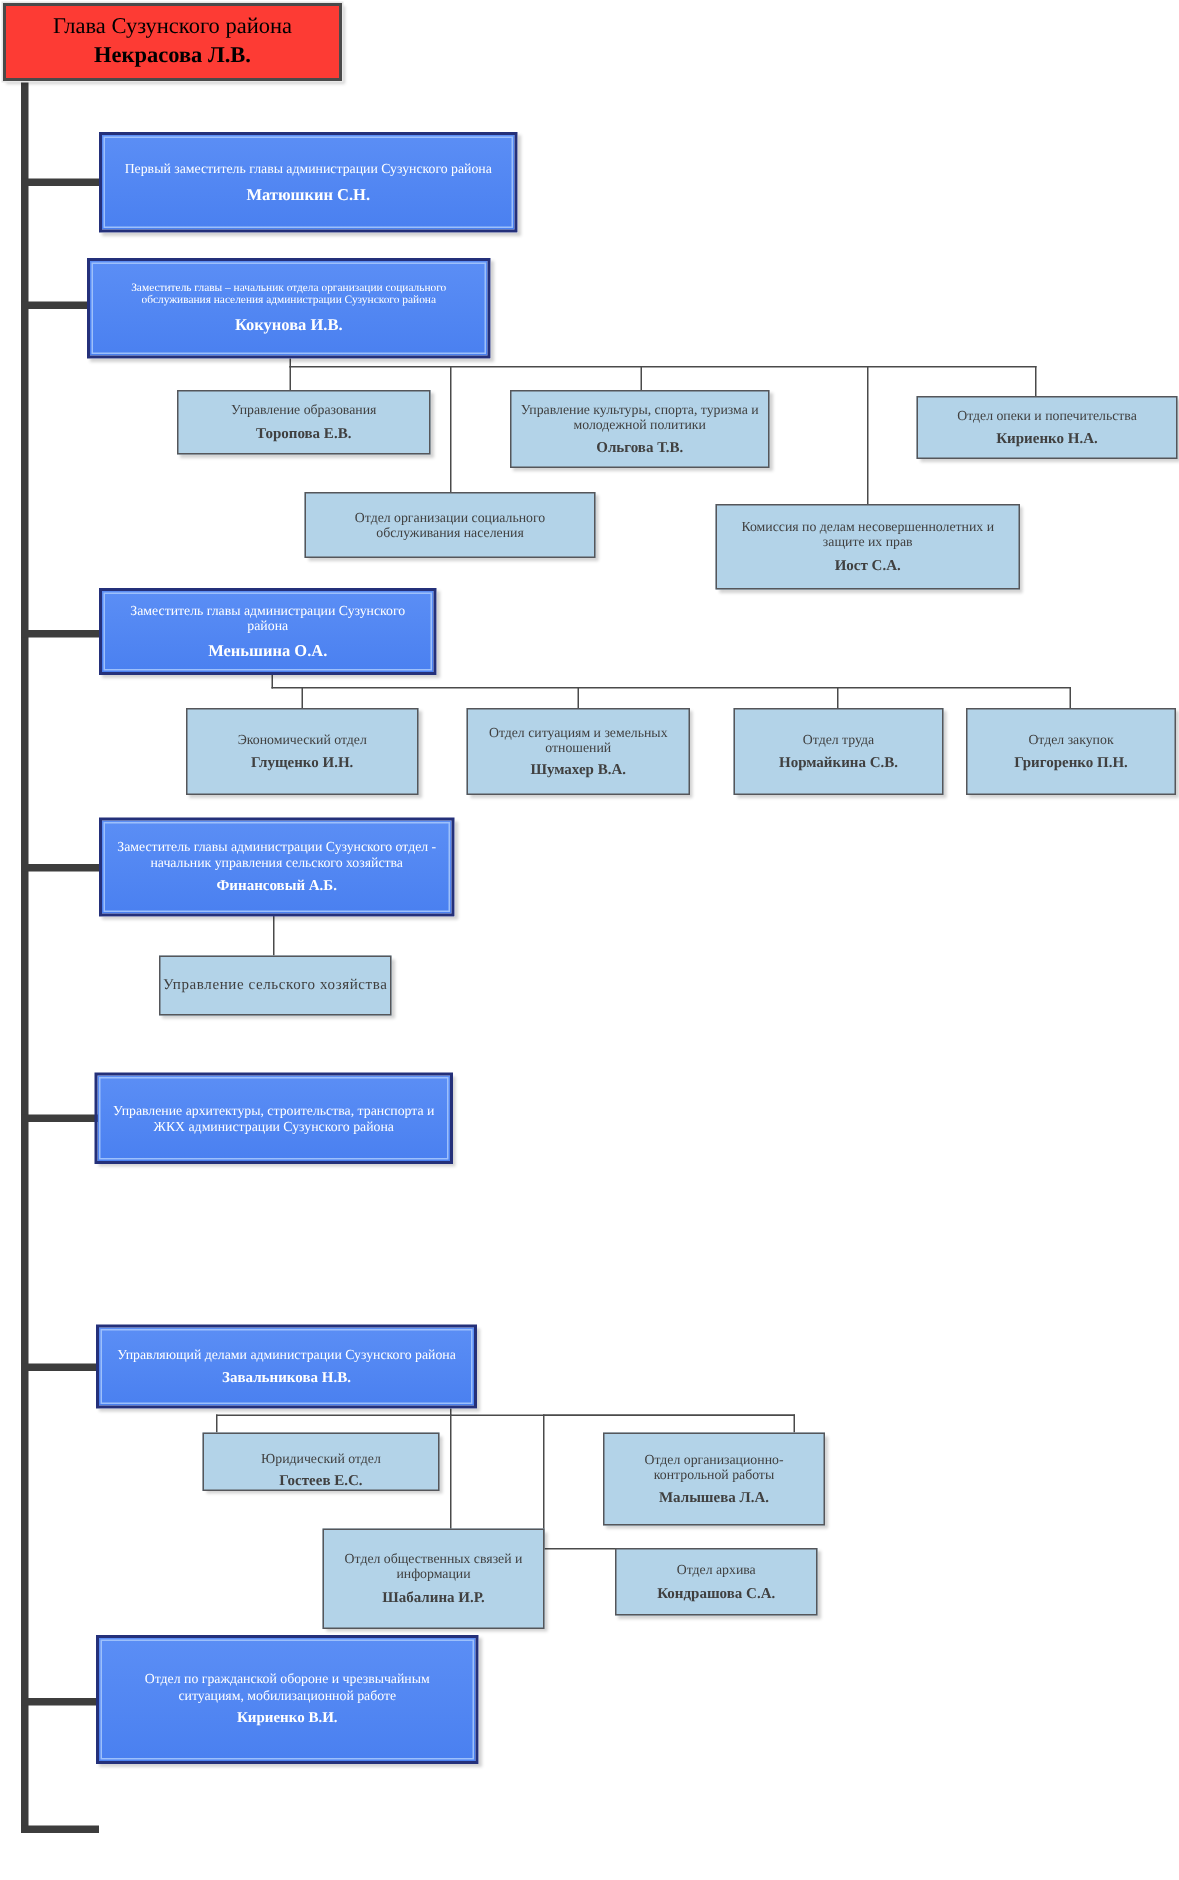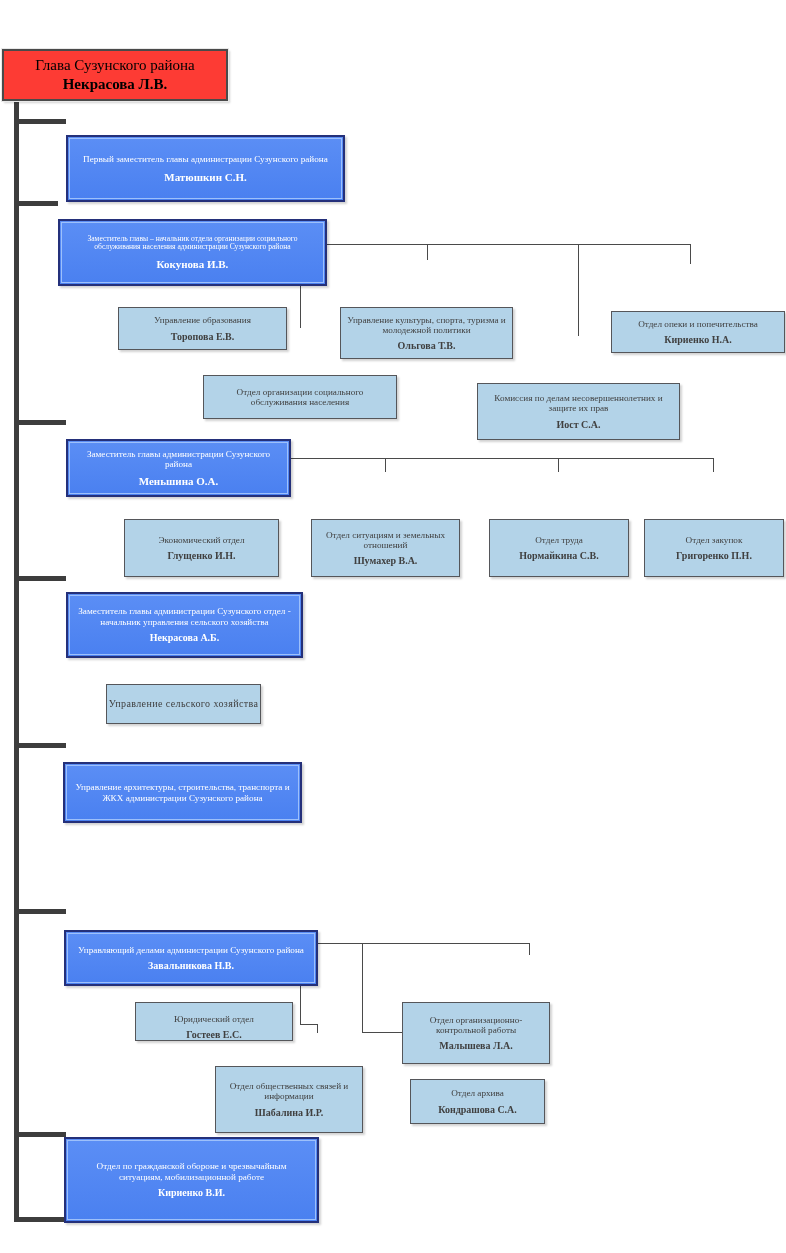--- a/index.html
+++ b/index.html
@@ -36,21 +36,20 @@
   .node {
     position: absolute;
     box-sizing: border-box;
     display: flex;
     flex-direction: column;
     align-items: center;
     justify-content: center;
     text-align: center;
     line-height: 1.12;
     box-shadow: 2px 2px 2px rgba(0,0,0,0.18);
-    margin-top: 47px;
   }
 
   
   .node.red {
     background: #fd3b34;
     border: 2px solid #4a4a4a;
     outline: 1px solid #e8e8e8;
     color: #000000;
     font-size: 15px;
   }
@@ -199,21 +198,21 @@
     <span class="person fs10">Нормайкина С.В.</span>
   </div>
 
   <div class="node lblue" style="left:644px; top:472px; width:140px; height:58px;">
     <span class="title fs9">Отдел закупок</span>
     <span class="person fs10">Григоренко П.Н.</span>
   </div>
 
   <div class="node blue" style="left:66px; top:545px; width:237px; height:66px;">
     <span class="title fs9" style="padding:0 8px;">Заместитель главы администрации Сузунского отдел - начальник управления сельского хозяйства</span>
-    <span class="person fs10">Некрасова А.Б.</span>
+    <span class="person fs10">Финансовый А.Б.</span>
   </div>
 
   <div class="node lblue" style="left:106px; top:637px; width:155px; height:40px;">
     <span class="title fs10" style="letter-spacing:0.4px;">Управление сельского хозяйства</span>
   </div>
 
   <div class="node blue" style="left:63px; top:715px; width:239px; height:61px;">
     <span class="title fs9" style="padding:0 8px;">Управление архитектуры, строительства, транспорта и ЖКХ администрации Сузунского района</span>
   </div>
 

